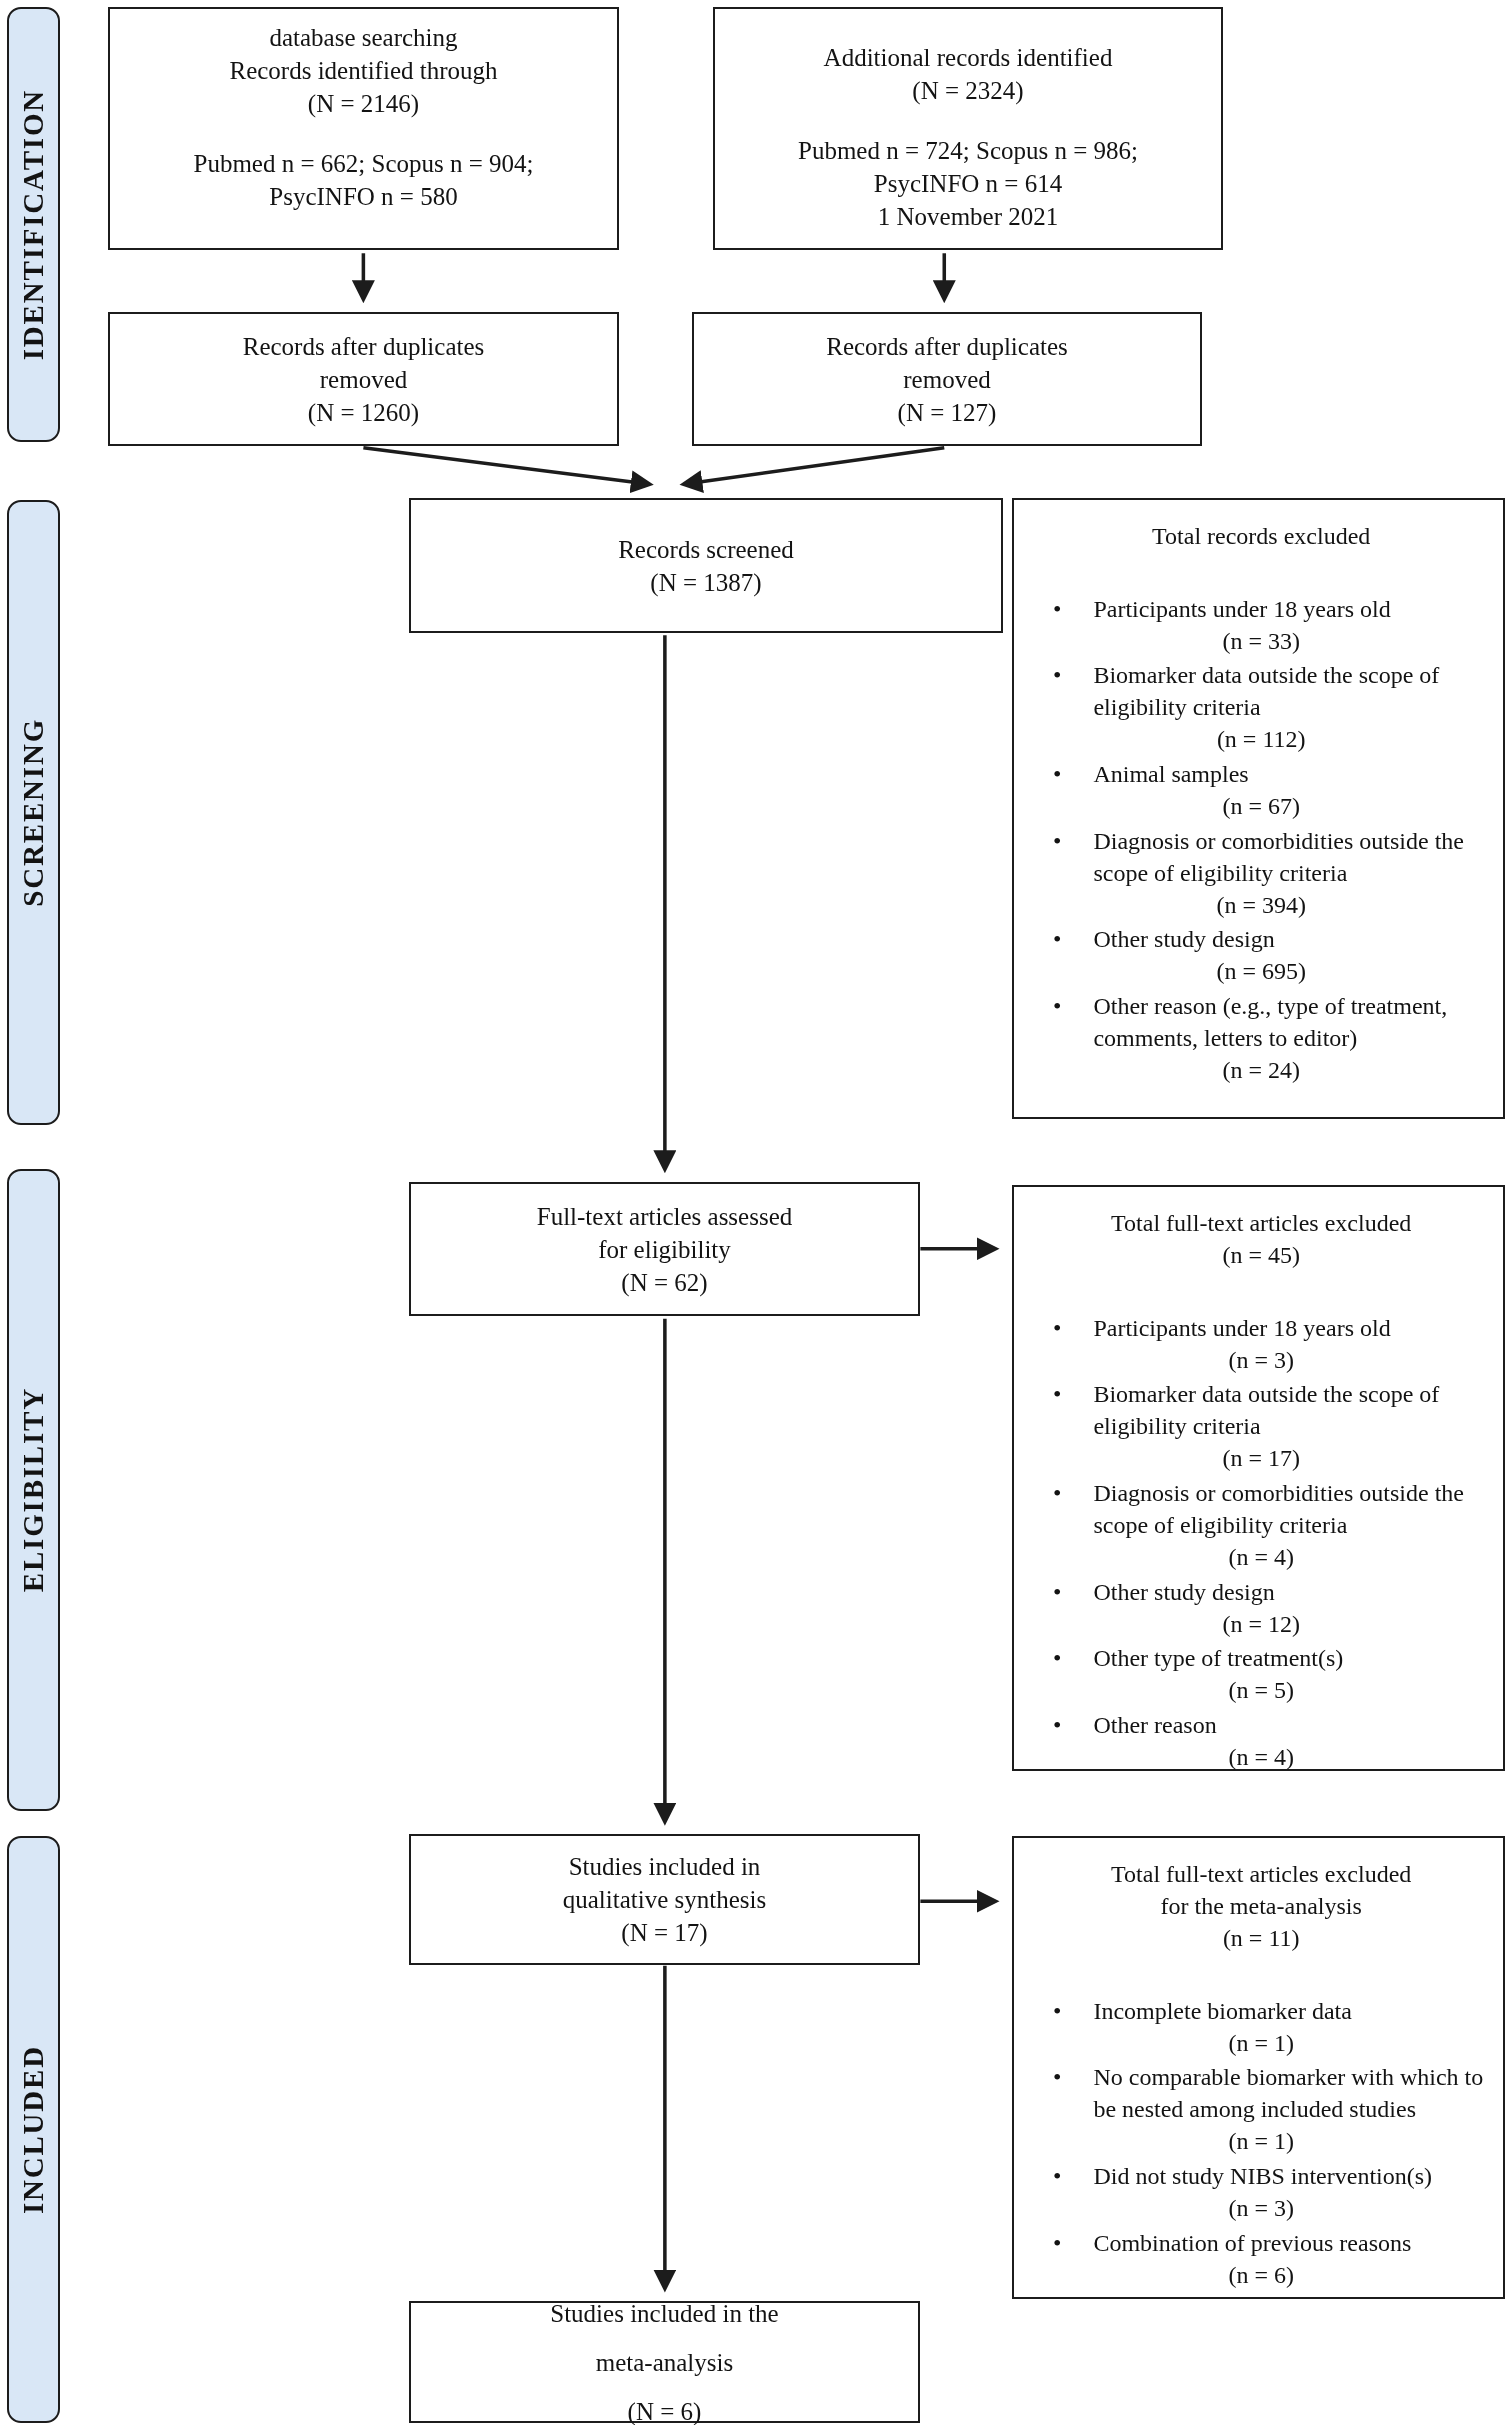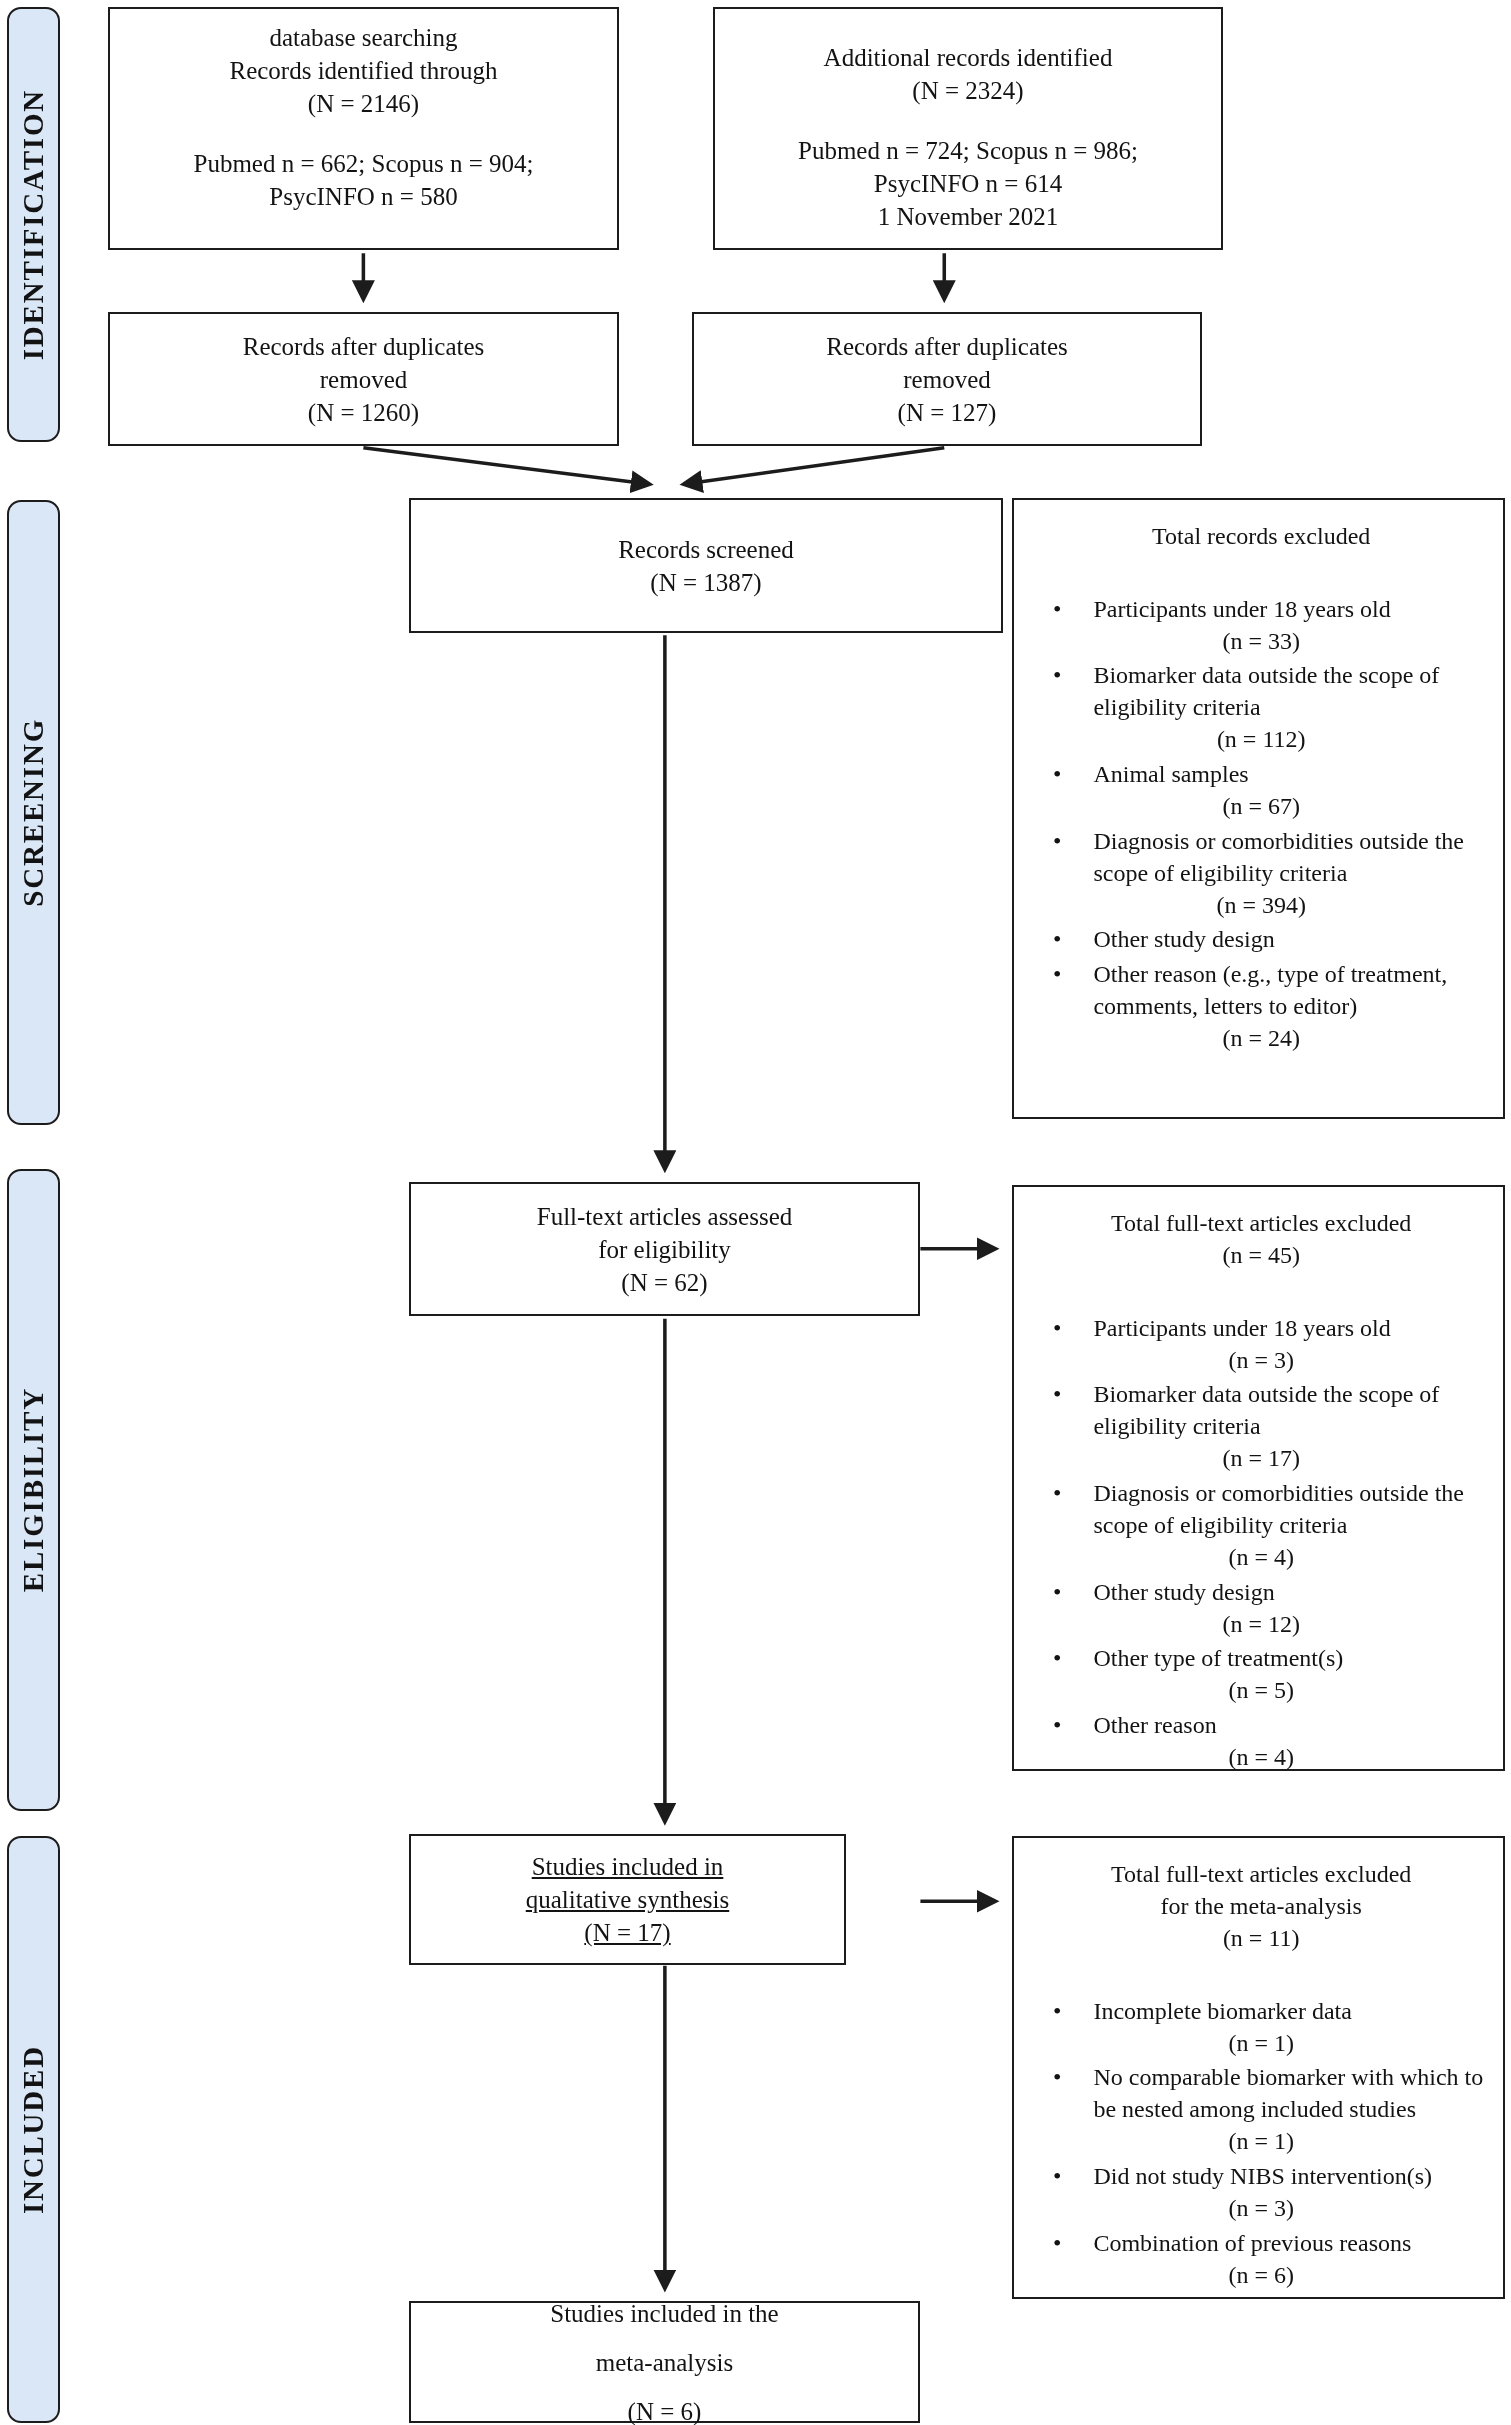--- a/index.html
+++ b/index.html
@@ -134,21 +134,21 @@
     <div>(N = 1387)</div>
   </div>
 
   <div class="box excl" style="left:1012px;top:498px;width:493px;height:621px;">
     <div class="title">Total records excluded</div>
     <ul>
       <li><span class="bullet">•</span><span>Participants under 18 years old</span><span class="nline">(n = 33)</span></li>
       <li><span class="bullet">•</span><span>Biomarker data outside the scope of eligibility criteria</span><span class="nline">(n = 112)</span></li>
       <li><span class="bullet">•</span><span>Animal samples</span><span class="nline">(n = 67)</span></li>
       <li><span class="bullet">•</span><span>Diagnosis or comorbidities outside the scope of eligibility criteria</span><span class="nline">(n = 394)</span></li>
-      <li><span class="bullet">•</span><span>Other study design</span></li>
+      <li><span class="bullet">•</span><span>Other study design</span><span class="nline">(n = 695)</span></li>
       <li><span class="bullet">•</span><span>Other reason (e.g., type of treatment, comments, letters to editor)</span><span class="nline">(n = 24)</span></li>
     </ul>
   </div>
 
   <div class="box vcenter" style="left:409px;top:1182px;width:511px;height:134px;">
     <div>Full-text articles assessed</div>
     <div>for eligibility</div>
     <div>(N = 62)</div>
   </div>
 
@@ -158,21 +158,21 @@
     <ul>
       <li><span class="bullet">•</span><span>Participants under 18 years old</span><span class="nline">(n = 3)</span></li>
       <li><span class="bullet">•</span><span>Biomarker data outside the scope of eligibility criteria</span><span class="nline">(n = 17)</span></li>
       <li><span class="bullet">•</span><span>Diagnosis or comorbidities outside the scope of eligibility criteria</span><span class="nline">(n = 4)</span></li>
       <li><span class="bullet">•</span><span>Other study design</span><span class="nline">(n = 12)</span></li>
       <li><span class="bullet">•</span><span>Other type of treatment(s)</span><span class="nline">(n = 5)</span></li>
       <li><span class="bullet">•</span><span>Other reason</span><span class="nline">(n = 4)</span></li>
     </ul>
   </div>
 
-  <div class="box vcenter" style="left:409px;top:1834px;width:437px;height:131px;text-decoration:underline;">
+  <div class="box vcenter" style="left:409px;top:1834px;width:511px;height:131px;">
     <div>Studies included in</div>
     <div>qualitative synthesis</div>
     <div>(N = 17)</div>
   </div>
 
   <div class="box excl" style="left:1012px;top:1836px;width:493px;height:463px;">
     <div class="title">Total full-text articles excluded</div>
     <div class="title">for the meta-analysis</div>
     <div class="title">(n = 11)</div>
     <ul>

